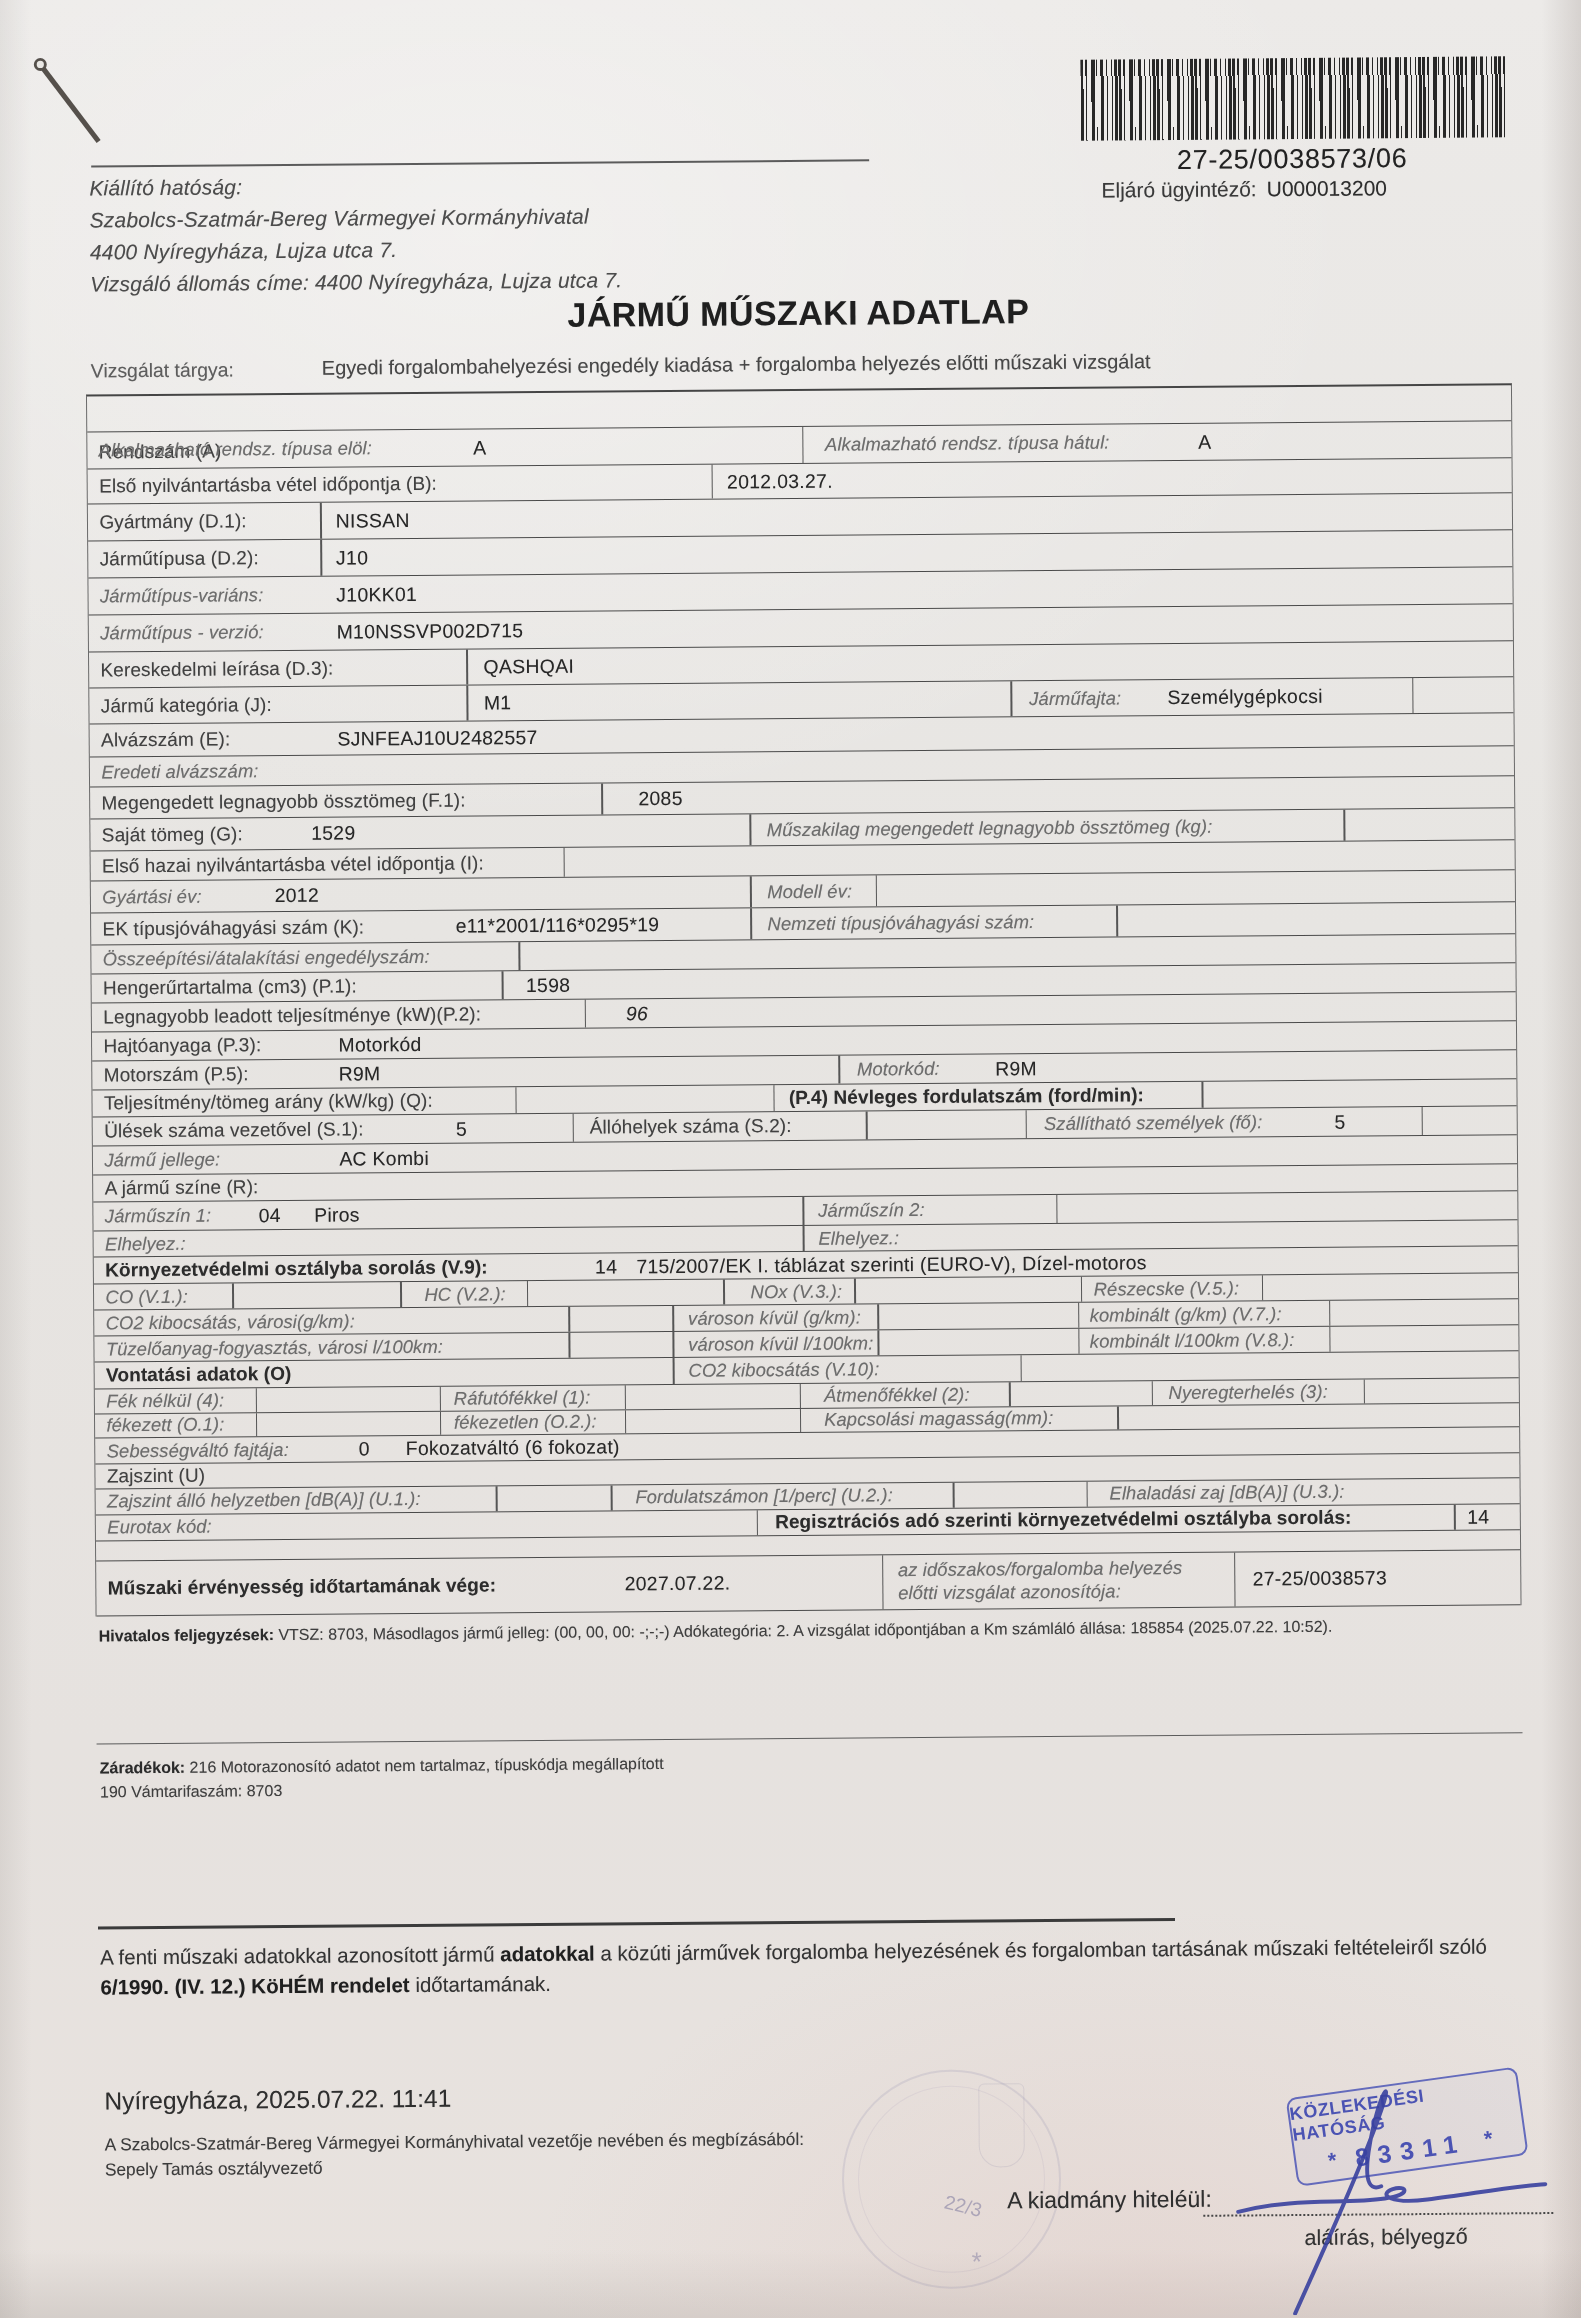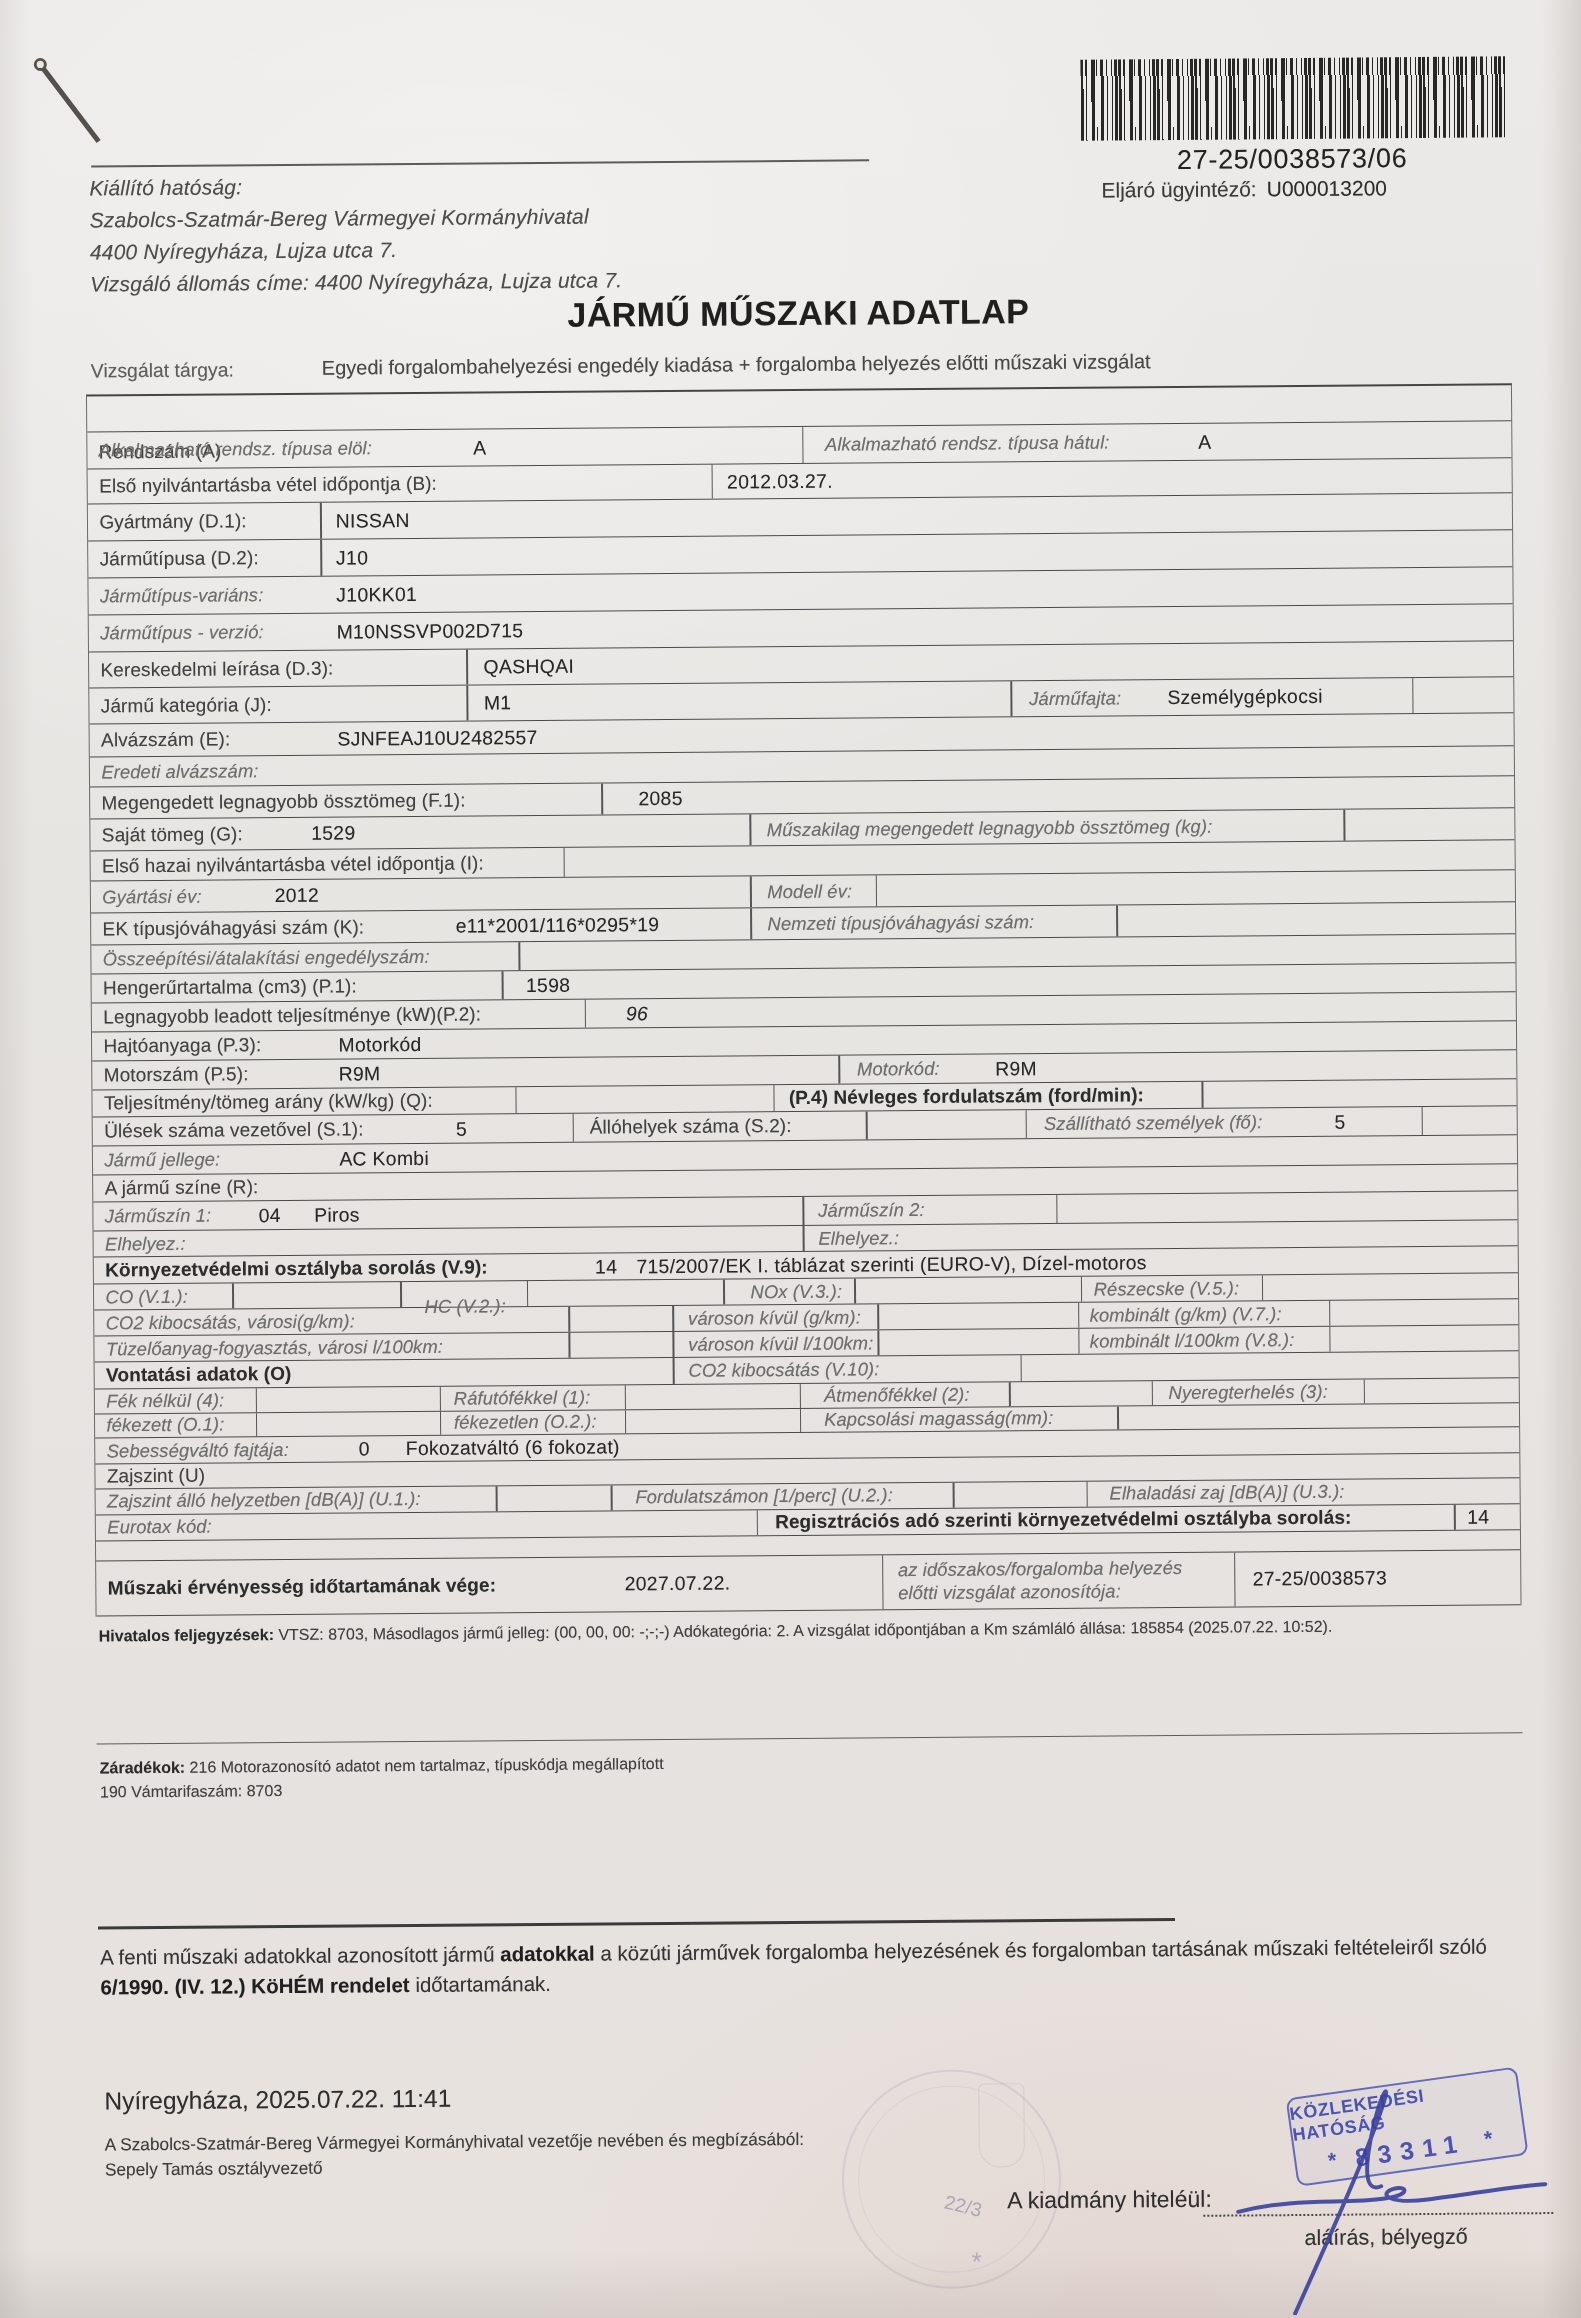--- a/index.html
+++ b/index.html
@@ -275,21 +275,21 @@
         </div>
         <div class="frow" style="height: 26px;">
           <div class="vl" style="left: 9.7%;"></div>
           <div class="vl" style="left: 21.5%;"></div>
           <div class="vl" style="left: 30.4%;"></div>
           <div class="vl" style="left: 44.2%;"></div>
           <div class="vl" style="left: 53.4%;"></div>
           <div class="vl" style="left: 69.3%;"></div>
           <div class="vl" style="left: 82%;"></div>
           <div class="cell c-li" style="left: 0.8%;">CO (V.1.):</div>
-          <div class="cell c-li" style="left: 23.2%; margin-top: 12px;">HC (V.2.):</div>
+          <div class="cell c-li" style="left: 23.2%;">HC (V.2.):</div>
           <div class="cell c-li" style="left: 46.1%;">NOx (V.3.):</div>
           <div class="cell c-li" style="left: 70.2%;">Részecske (V.5.):</div>
         </div>
         <div class="frow" style="height: 26px;">
           <div class="vl" style="left: 33.3%;"></div>
           <div class="vl" style="left: 40.6%;"></div>
           <div class="vl" style="left: 55%;"></div>
           <div class="vl" style="left: 69.1%;"></div>
           <div class="vl" style="left: 86.7%;"></div>
           <div class="cell c-li" style="left: 0.8%;">CO2 kibocsátás, városi(g/km):</div>

